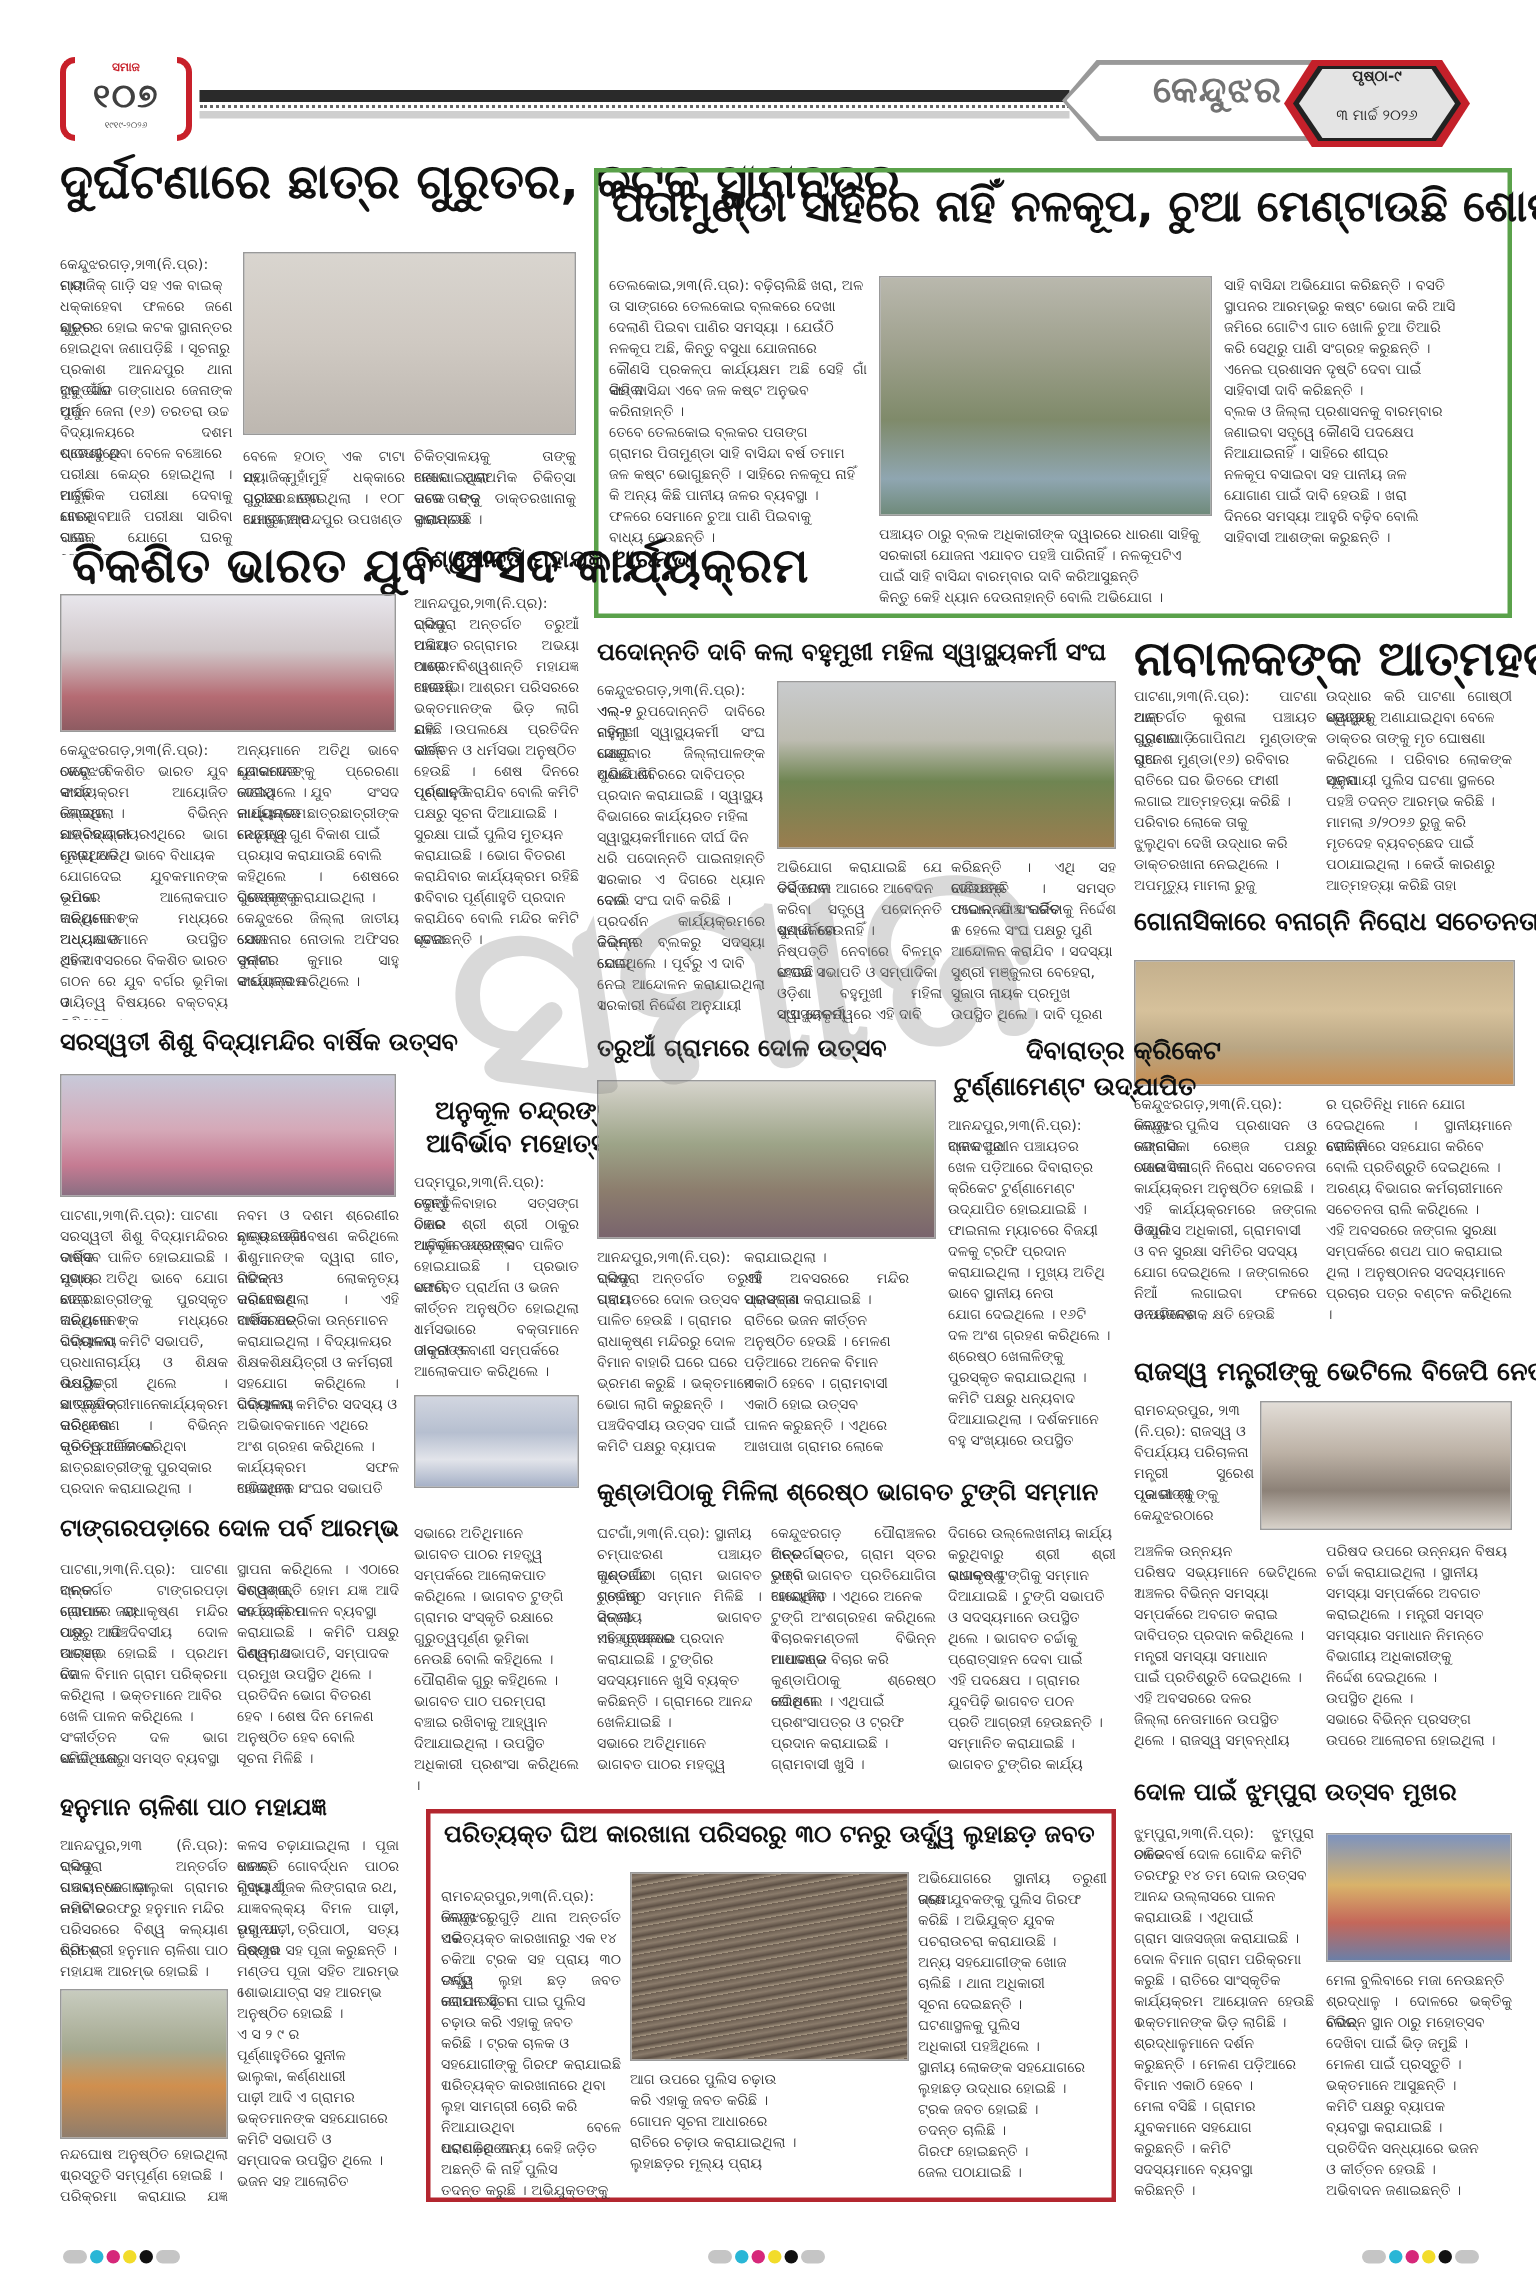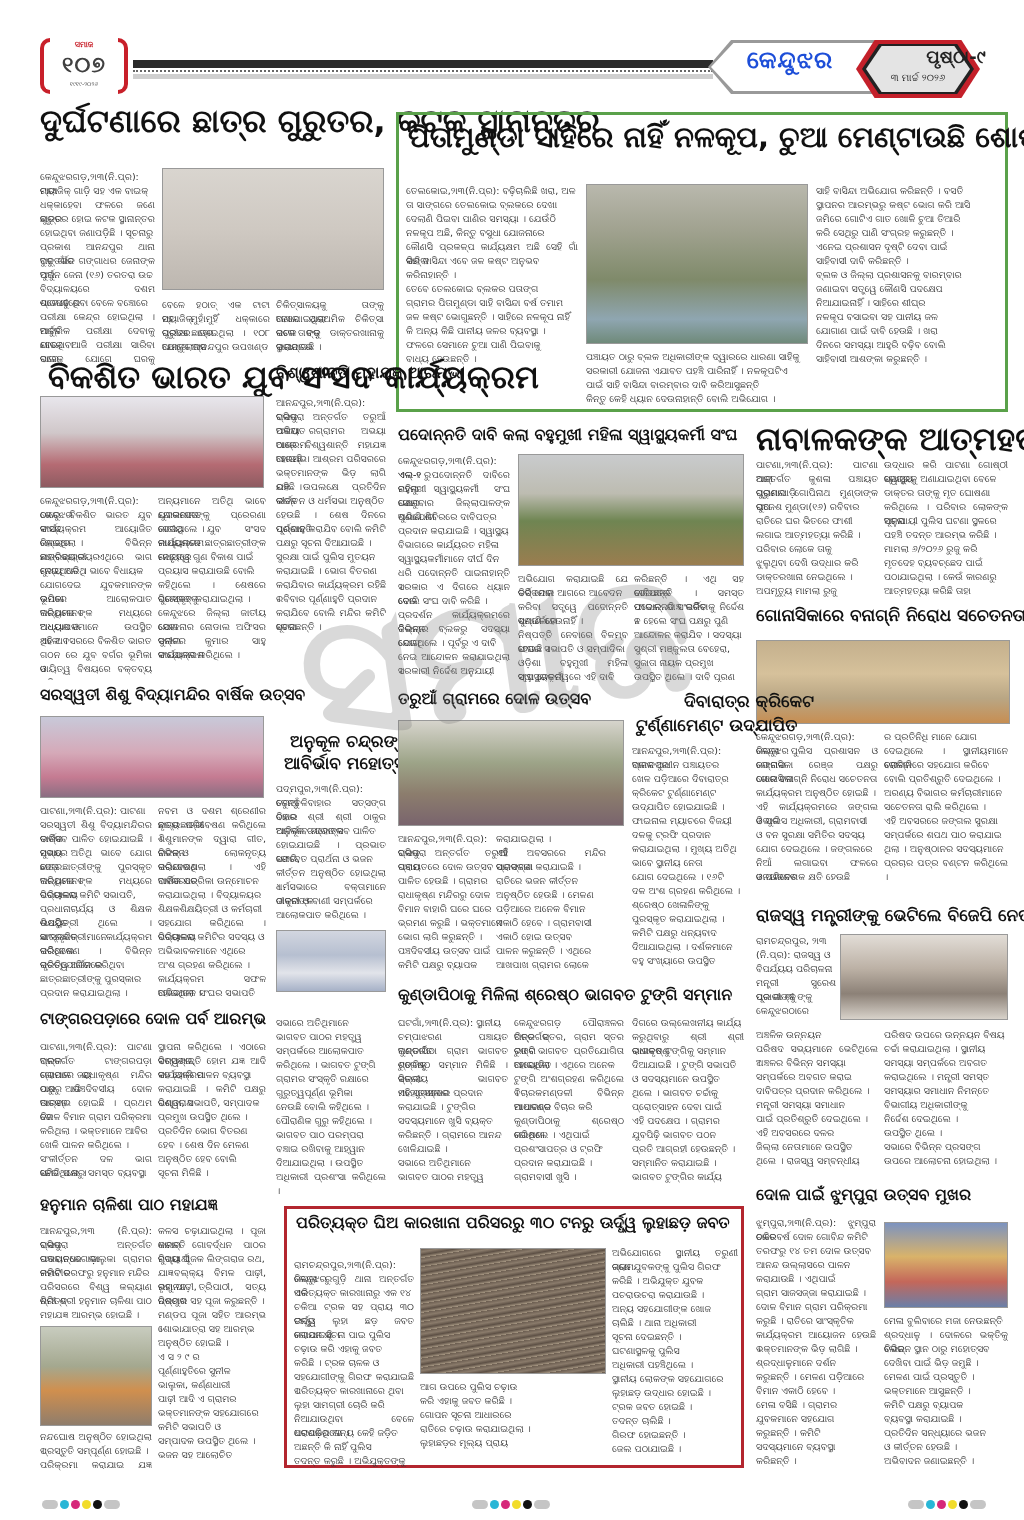--- a/index.html
+++ b/index.html
@@ -17,28 +17,28 @@
   .logo .num { position: absolute; left: 0; right: 0; top: 18px; text-align: center; font-size: 22px; color: #404040; font-weight: bold; letter-spacing: 1px; }
   .logo .t2 { position: absolute; left: 0; right: 0; top: 46px; text-align: center; font-size: 6px; color: #444; }
 
   .rule-bar { left: 133px; top: 60px; width: 580px; height: 8px; background: #2a2a2a; }
   .rule-dots { left: 133px; top: 70px; width: 580px; height: 4px; border-top: 2px dotted #666; }
   .rule-gray { left: 133px; top: 74px; width: 580px; height: 5px; background: #cfcfcf; }
   .sec-tab-border { left: 708px; top: 40px; width: 192px; height: 54px; background: #999;
              clip-path: polygon(12% 0, 100% 0, 100% 100%, 12% 100%, 0 50%); }
   .sec-tab-inner { left: 711px; top: 43px; width: 187px; height: 48px; background: #fff;
              clip-path: polygon(12% 0, 100% 0, 100% 100%, 12% 100%, 0 50%); }
-  .sec-name { left: 725px; top: 46px; width: 130px; font-size: 24px; font-weight: bold; color: #1d4ed8; text-align: center; letter-spacing: 1px; }
+  .sec-name { left: 725px; top: 46px; width: 130px; font-size: 24px; font-weight: bold; color: #737373; text-align: right; letter-spacing: 1px; }
   .page-badge-red { left: 856px; top: 40px; width: 124px; height: 58px; background: #c4202a;
              clip-path: polygon(15% 0, 85% 0, 100% 50%, 85% 100%, 15% 100%, 0 50%); }
   .page-badge-blk { left: 862px; top: 44px; width: 112px; height: 50px; background: #222;
              clip-path: polygon(15% 0, 85% 0, 100% 50%, 85% 100%, 15% 100%, 0 50%); }
   .page-badge { left: 866px; top: 46px; width: 104px; height: 46px; background: #e4e4e4;
              clip-path: polygon(15% 0, 85% 0, 100% 50%, 85% 100%, 15% 100%, 0 50%); }
-  .page-num { left: 904px; top: 46px; width: 104px; text-align: center; font-size: 18px; font-weight: bold; color: #222; }
+  .page-num { left: 866px; top: 46px; width: 104px; text-align: center; font-size: 10px; font-weight: bold; color: #222; }
   .page-date { left: 866px; top: 72px; width: 104px; text-align: center; font-size: 10px; color: #222; }
 
   
   .hl { font-family: "DejaVu Sans", sans-serif; font-weight: bold; color: #111; line-height: 1.1; white-space: nowrap; }
   .hl-xl { font-size: 29px; }
   .hl-l { font-size: 32px; }
   .hl-m { font-size: 16px; }
   .hl-s { font-size: 17px; }
 
   

